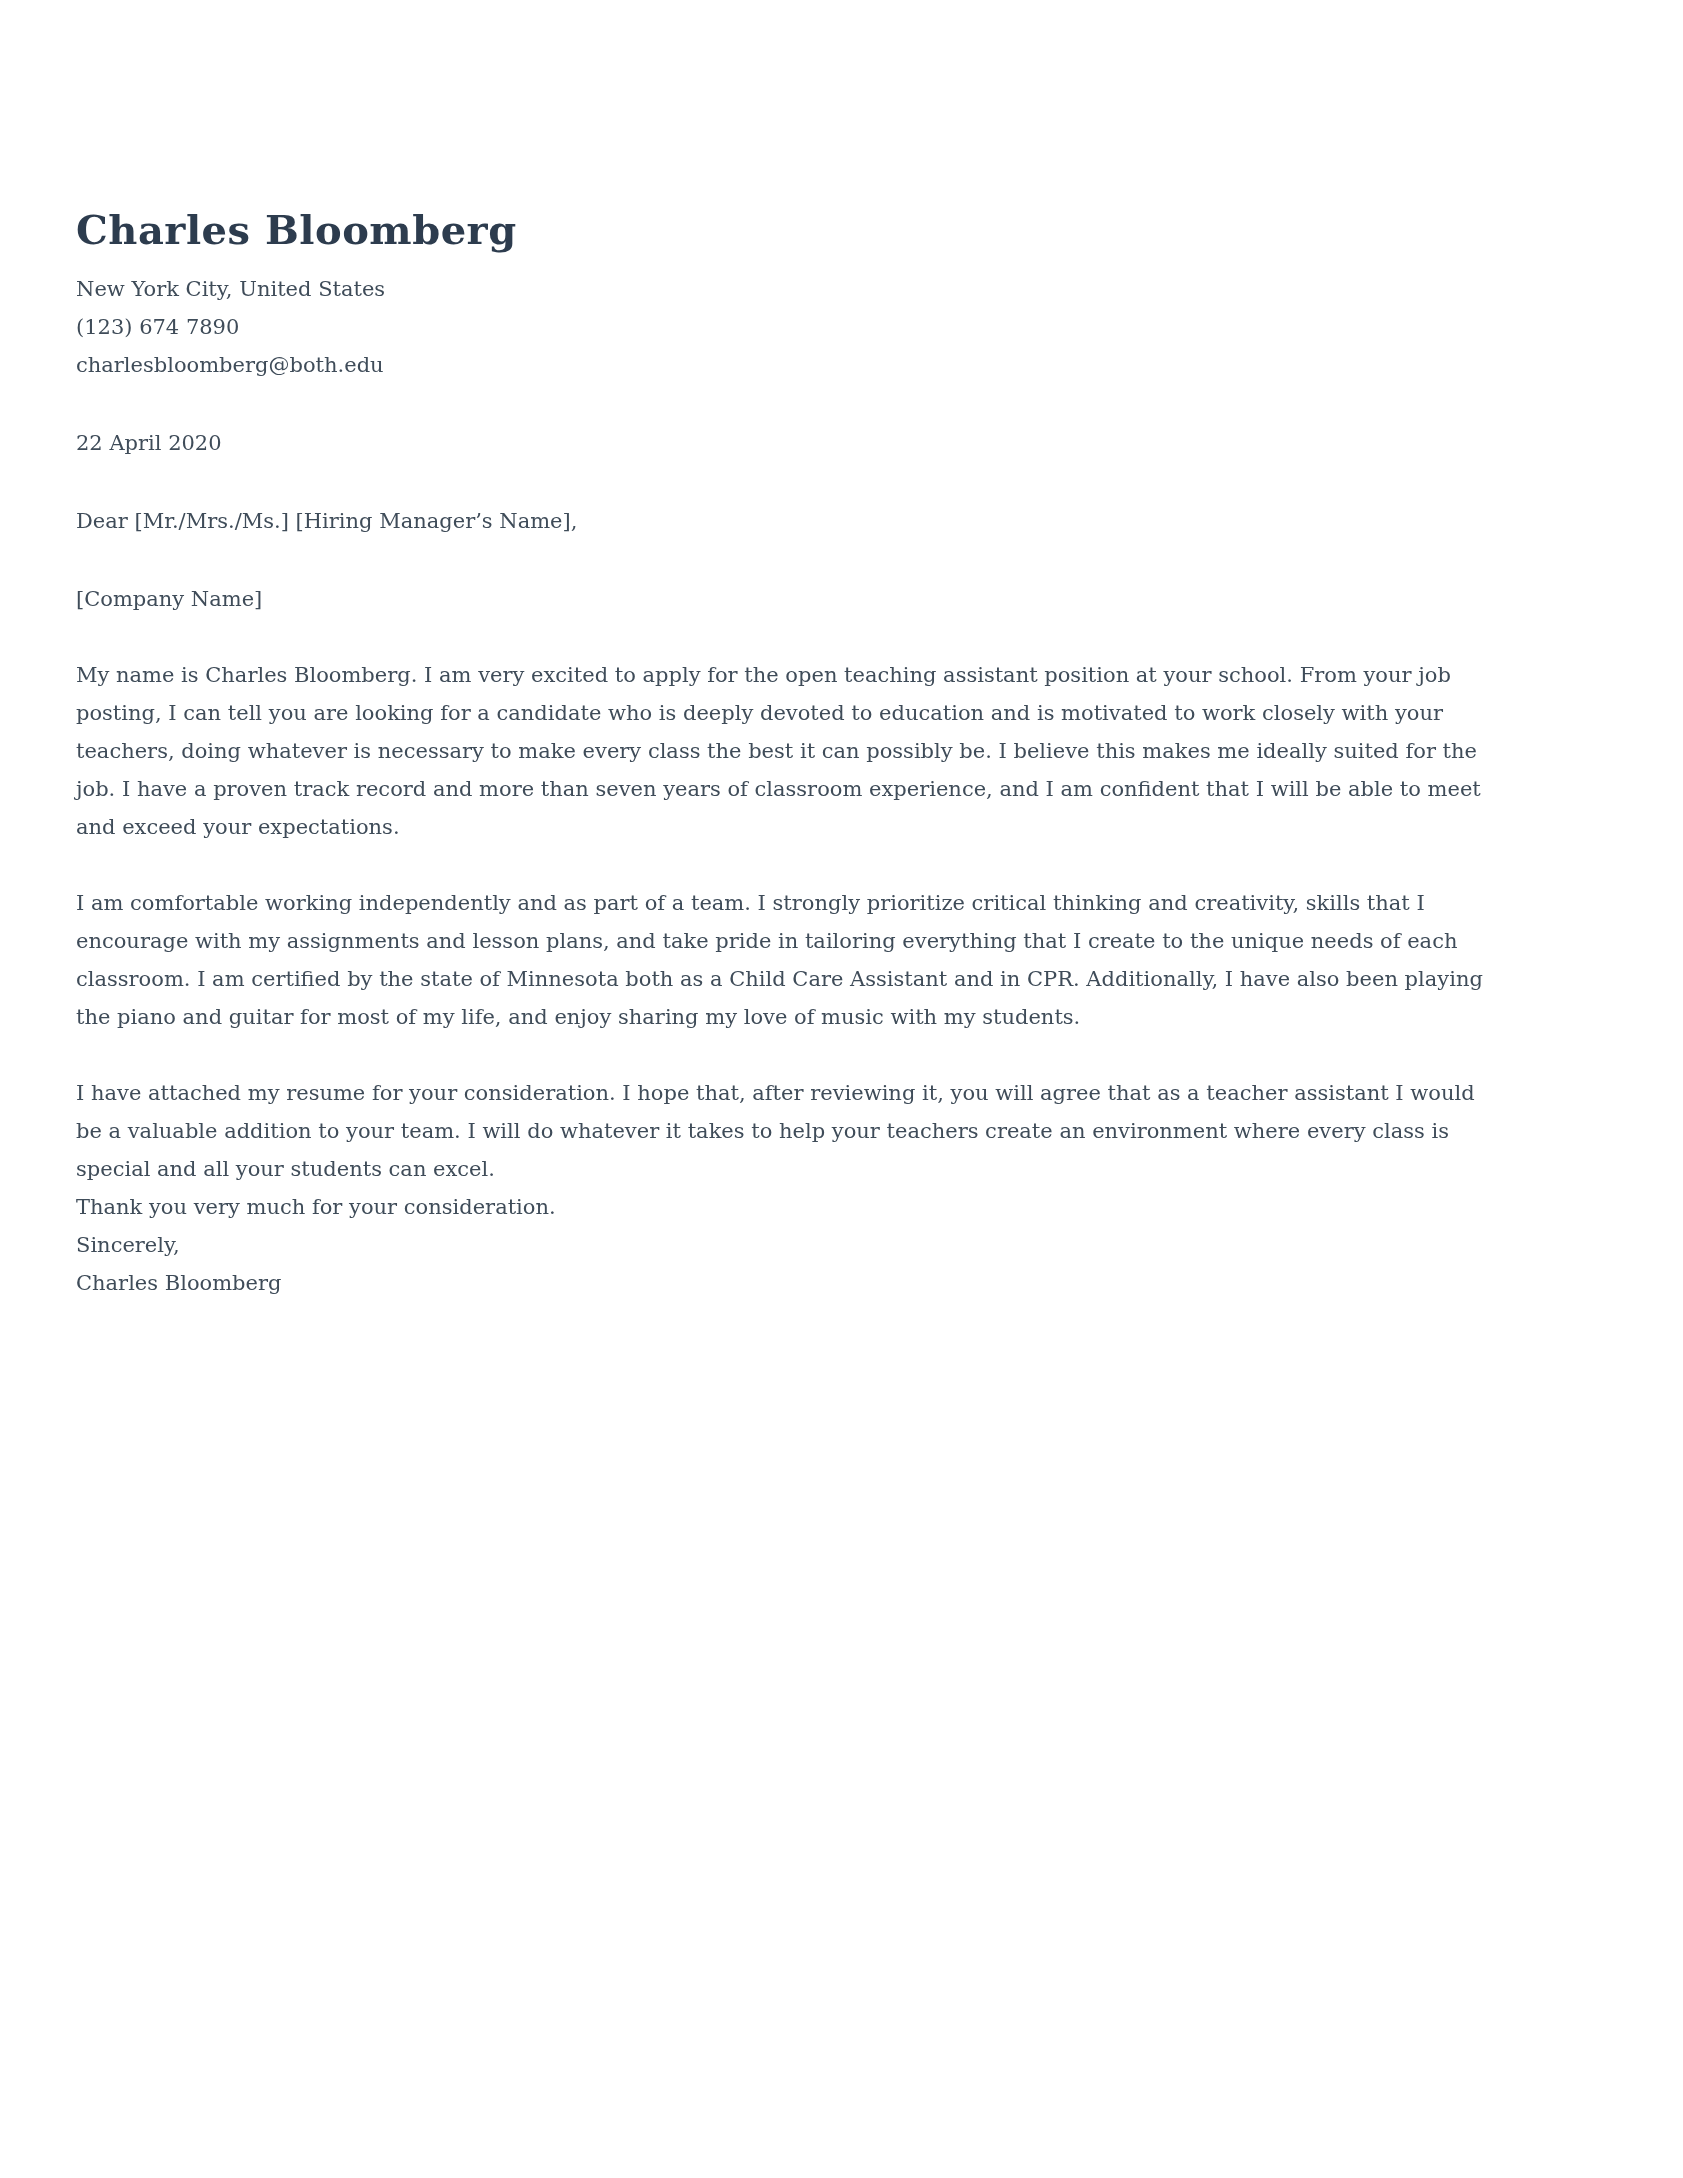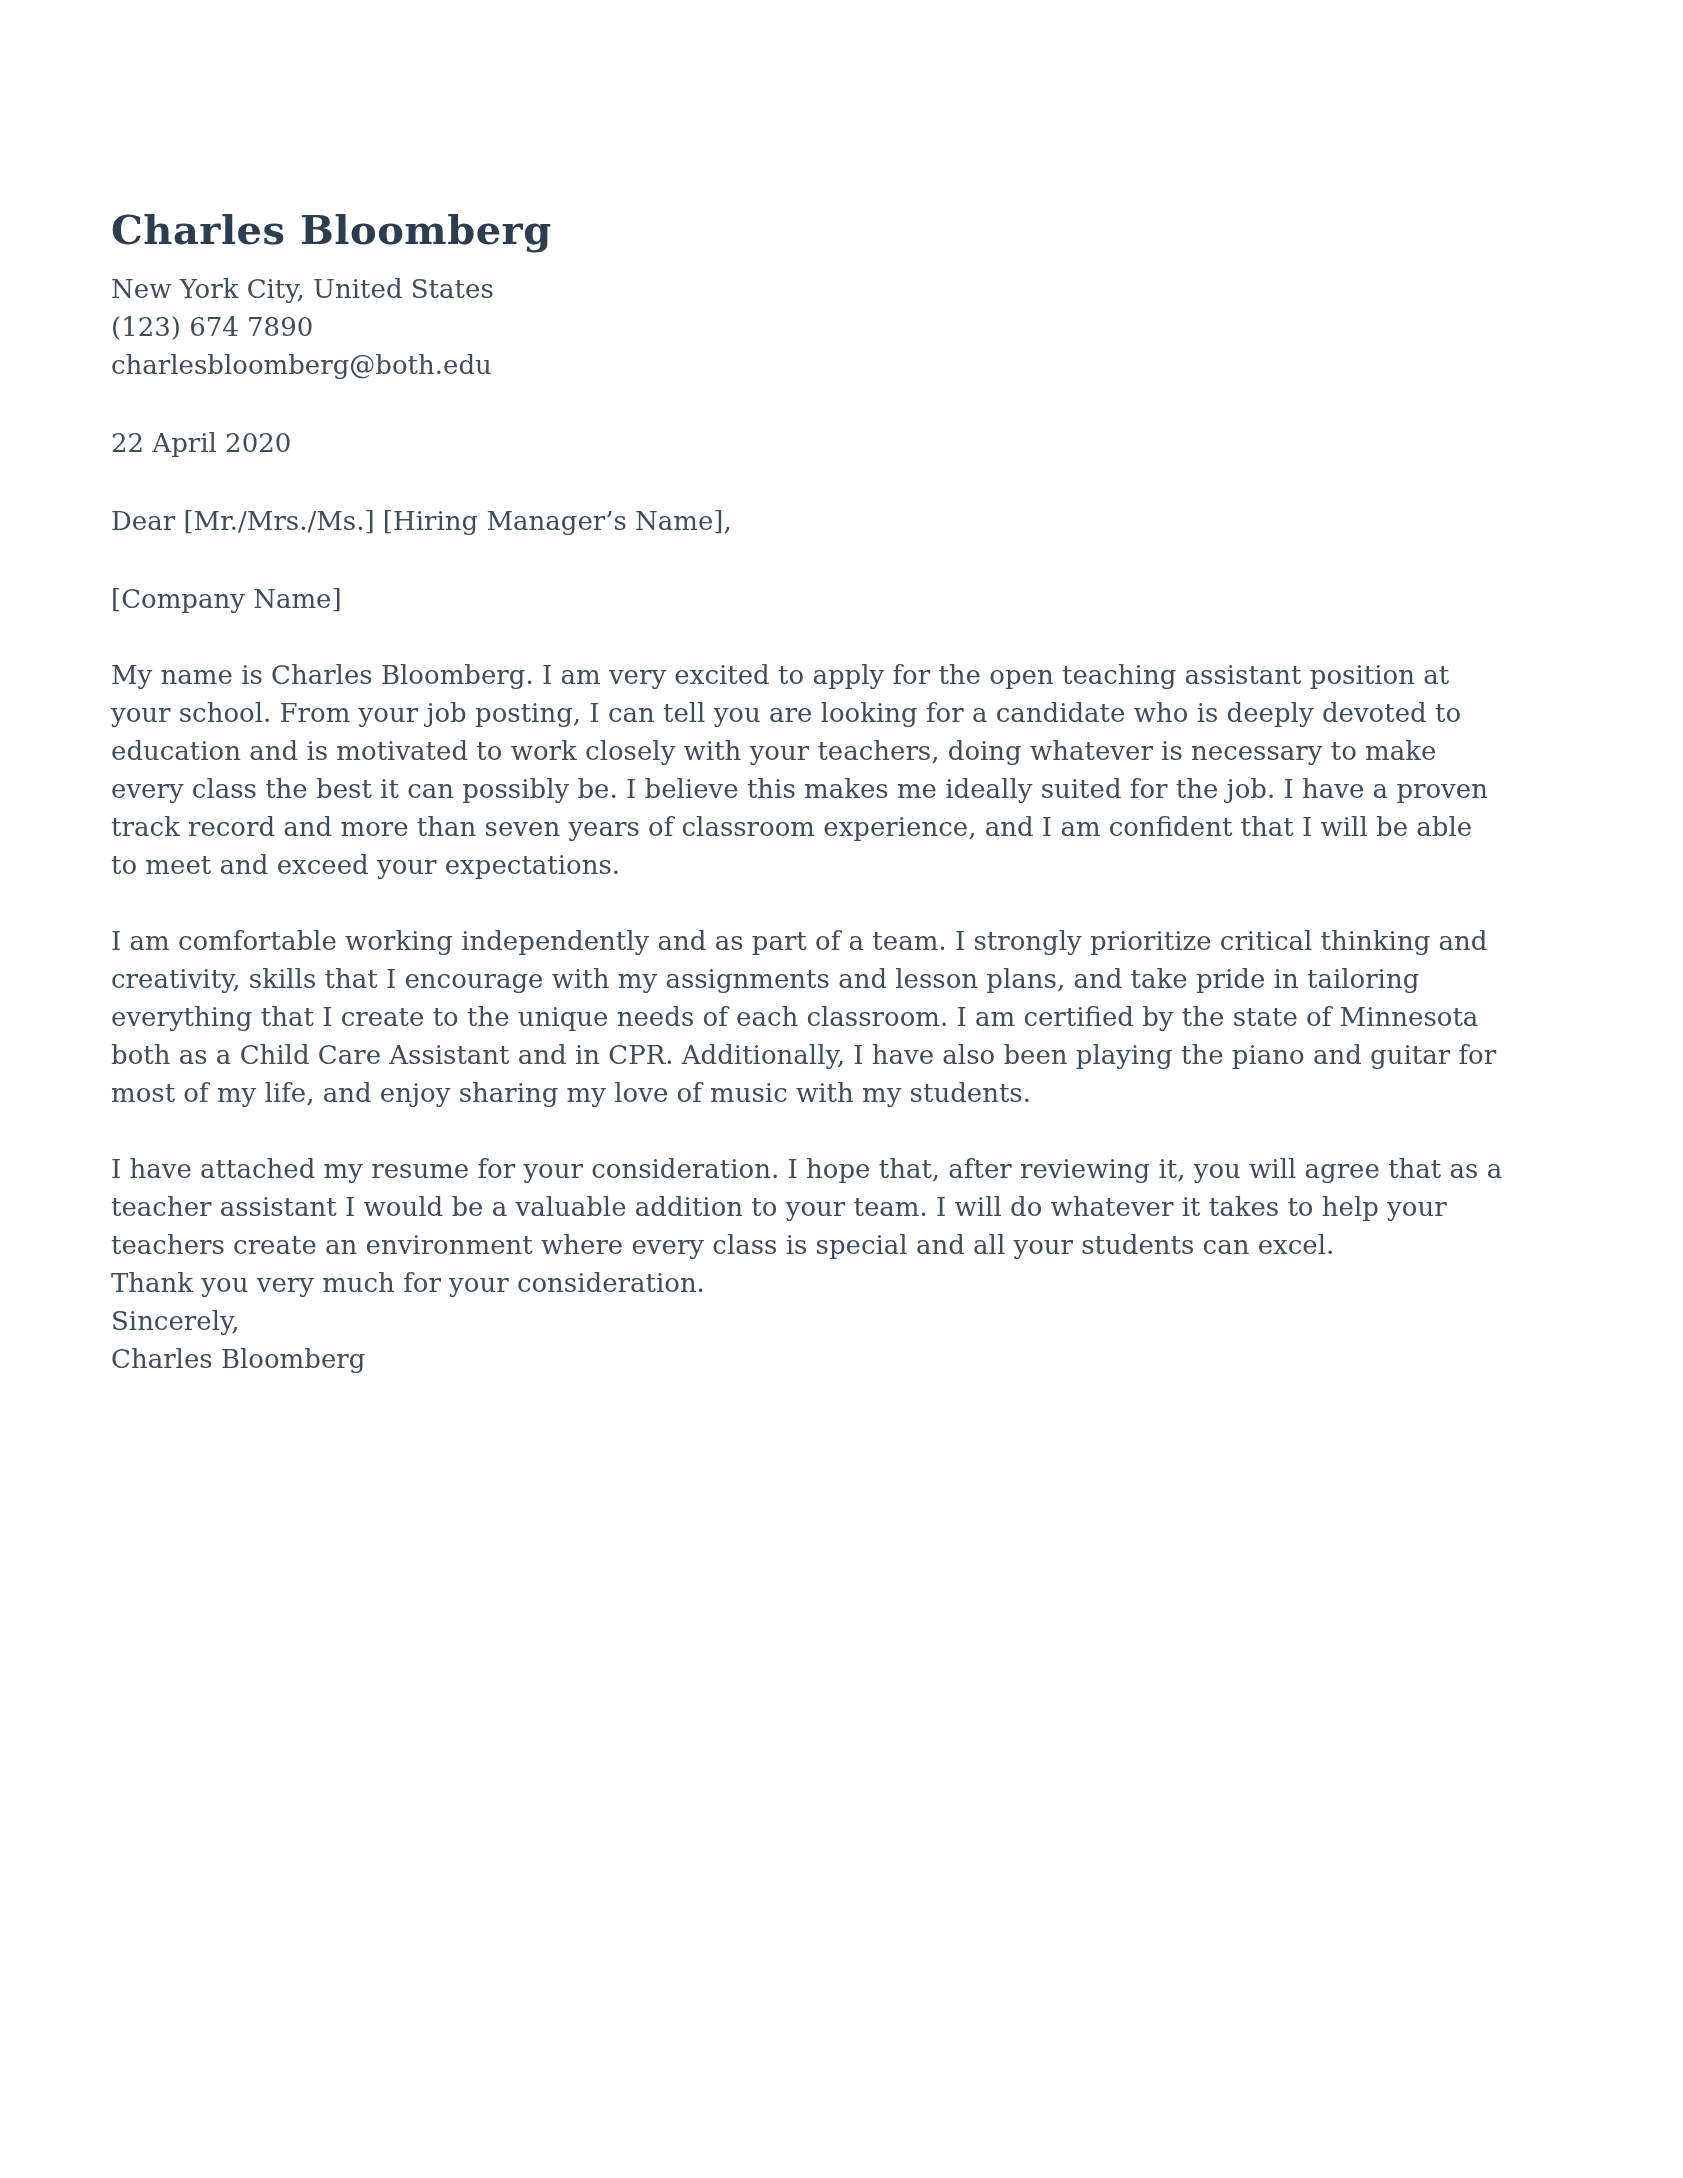--- a/index.html
+++ b/index.html
@@ -9,32 +9,32 @@
     height: 2178px;
     position: relative;
     font-family: "DejaVu Serif", "Liberation Serif", serif;
   }
   .page {
     position: absolute;
     top: 0; left: 0;
     width: 1628px;
     height: 2178px;
     background: #ffffff;
-    padding: 206px 125px 0 111px;
+    padding: 206px 125px 0 76px;
   }
   .sender-name {
     font-size: 40px;
     line-height: 48px;
     font-weight: bold;
     color: #2d3c4e;
     letter-spacing: 0.5px;
     margin-bottom: 16px;
   }
   .body-text, .contact-block div, .line {
-    font-size: 26px;
+    font-size: 21px;
     line-height: 38px;
     color: #3f4c59;
   }
   .contact-block { margin-bottom: 0; }
   .gap-block { margin-top: 40px; }
   .para { margin-top: 38px; }
   .duty { display: block; }
   .bullet-glyph { margin-right: 9px; }
 </style>
 </head>

